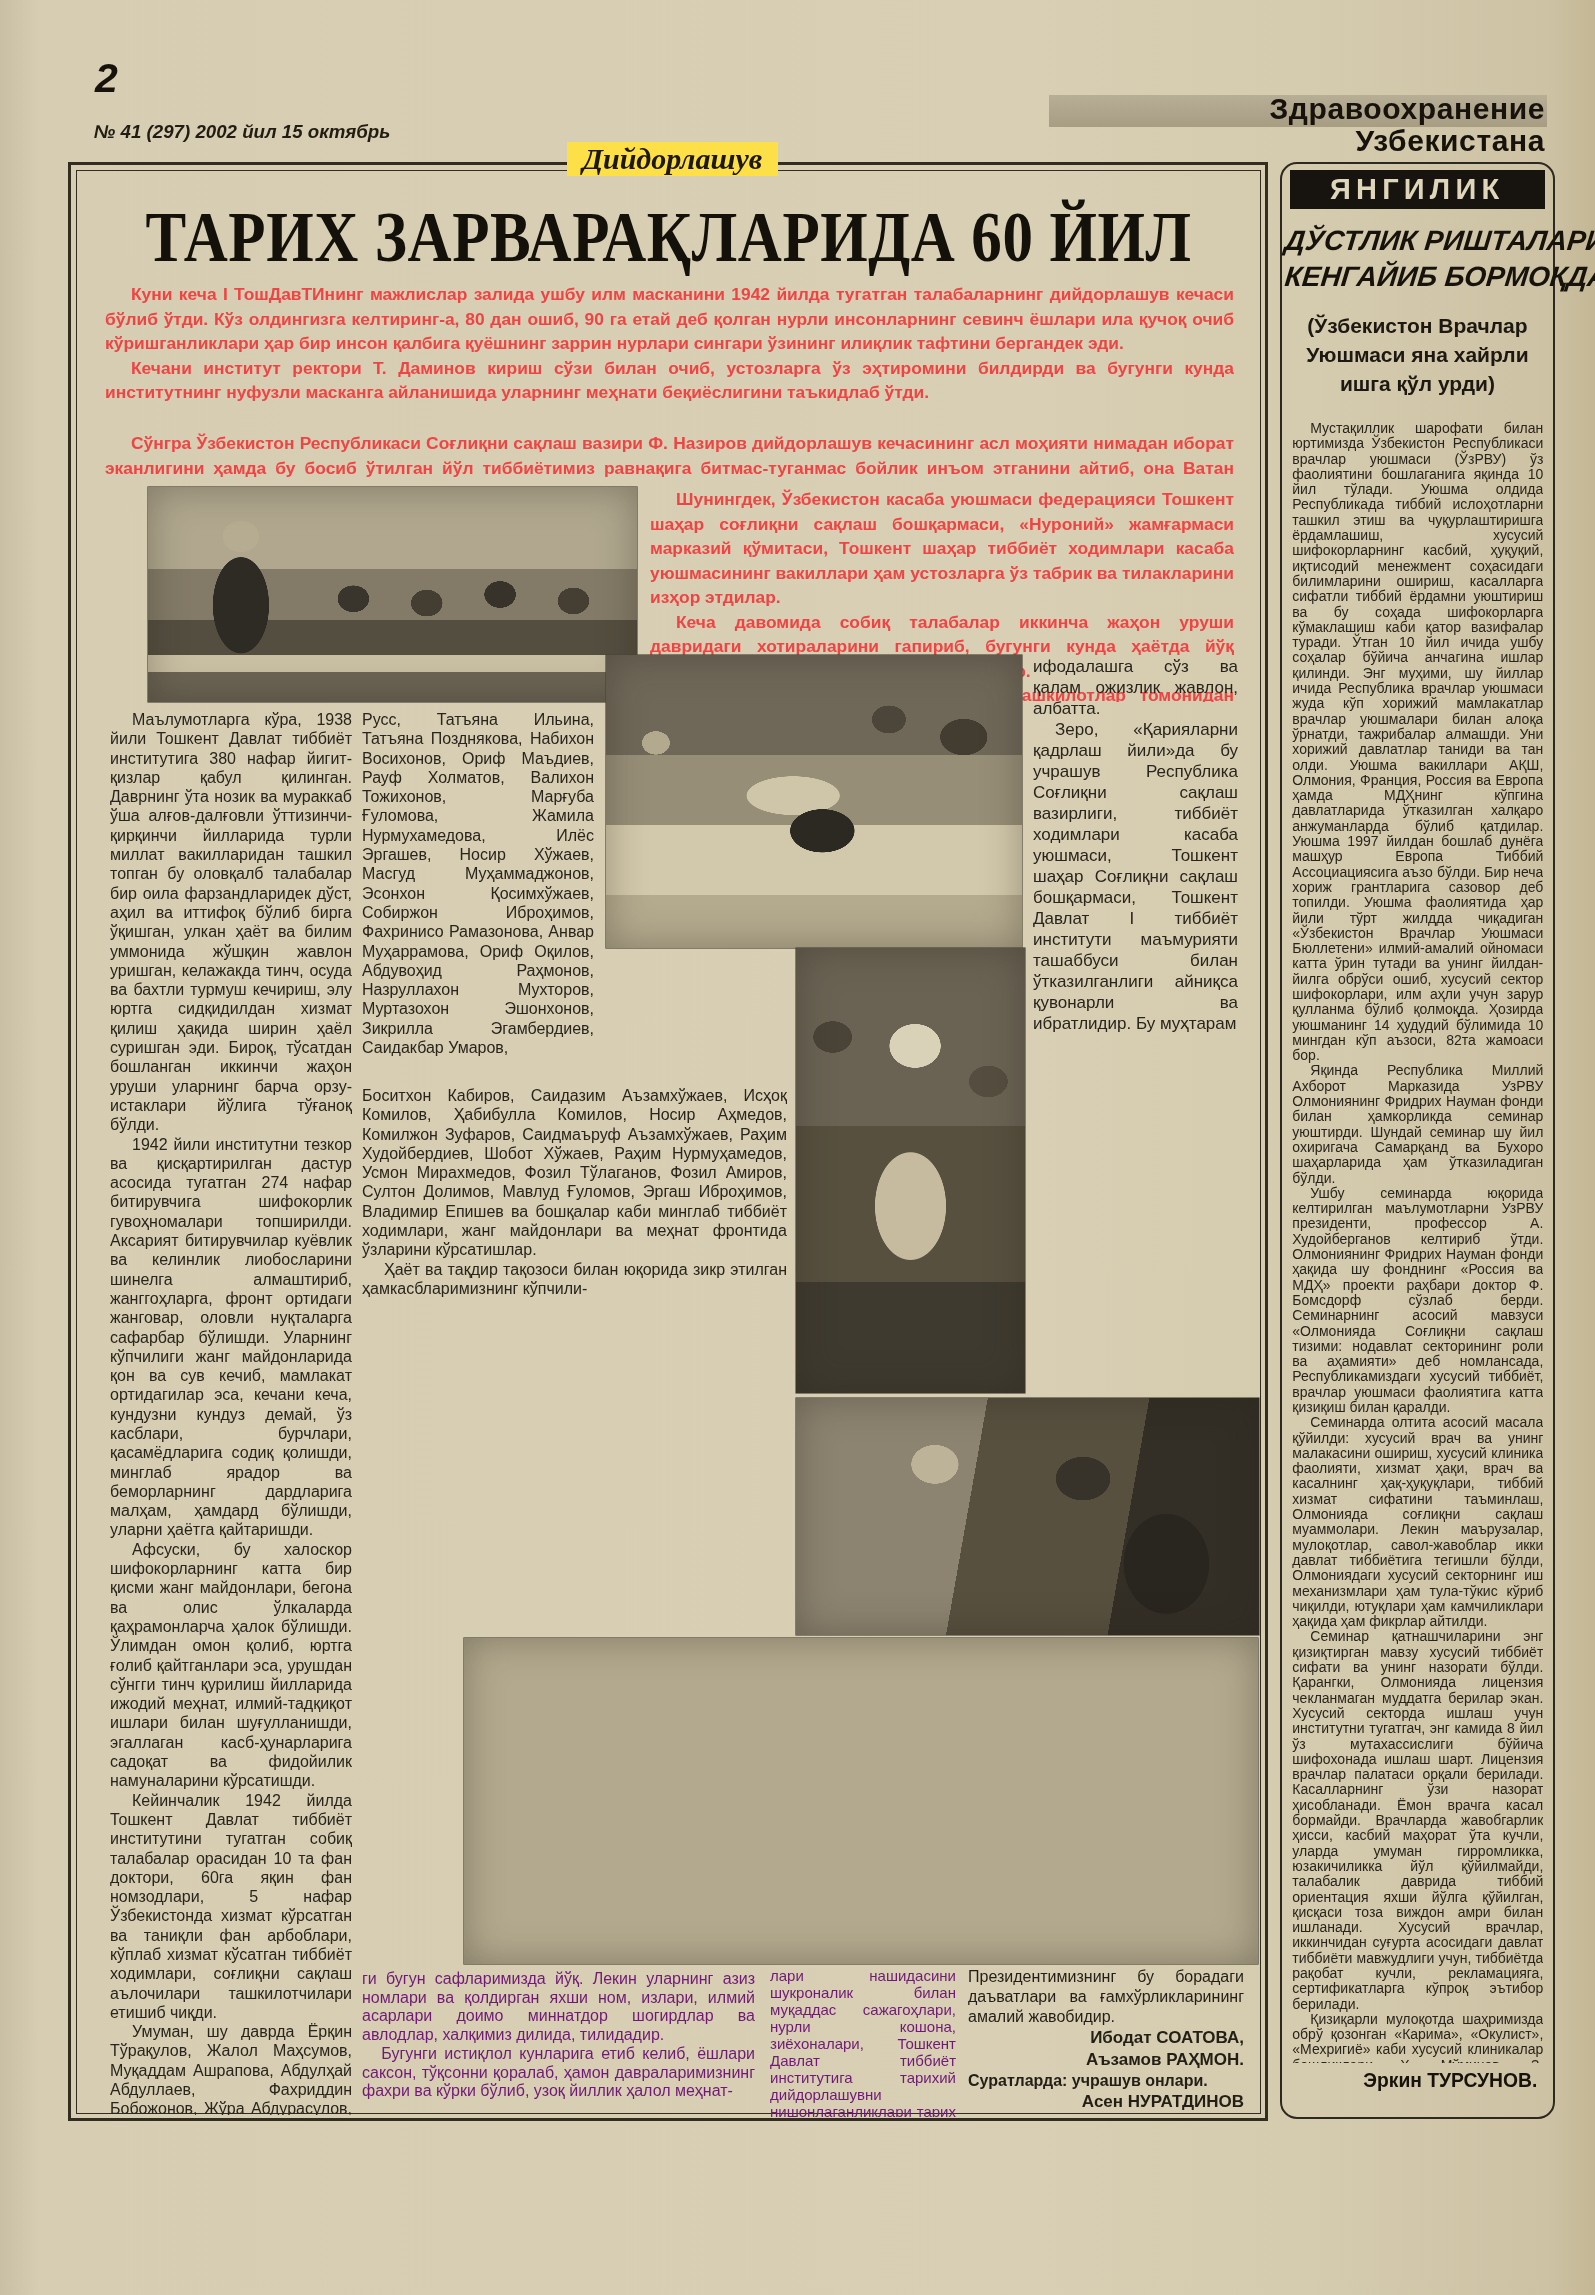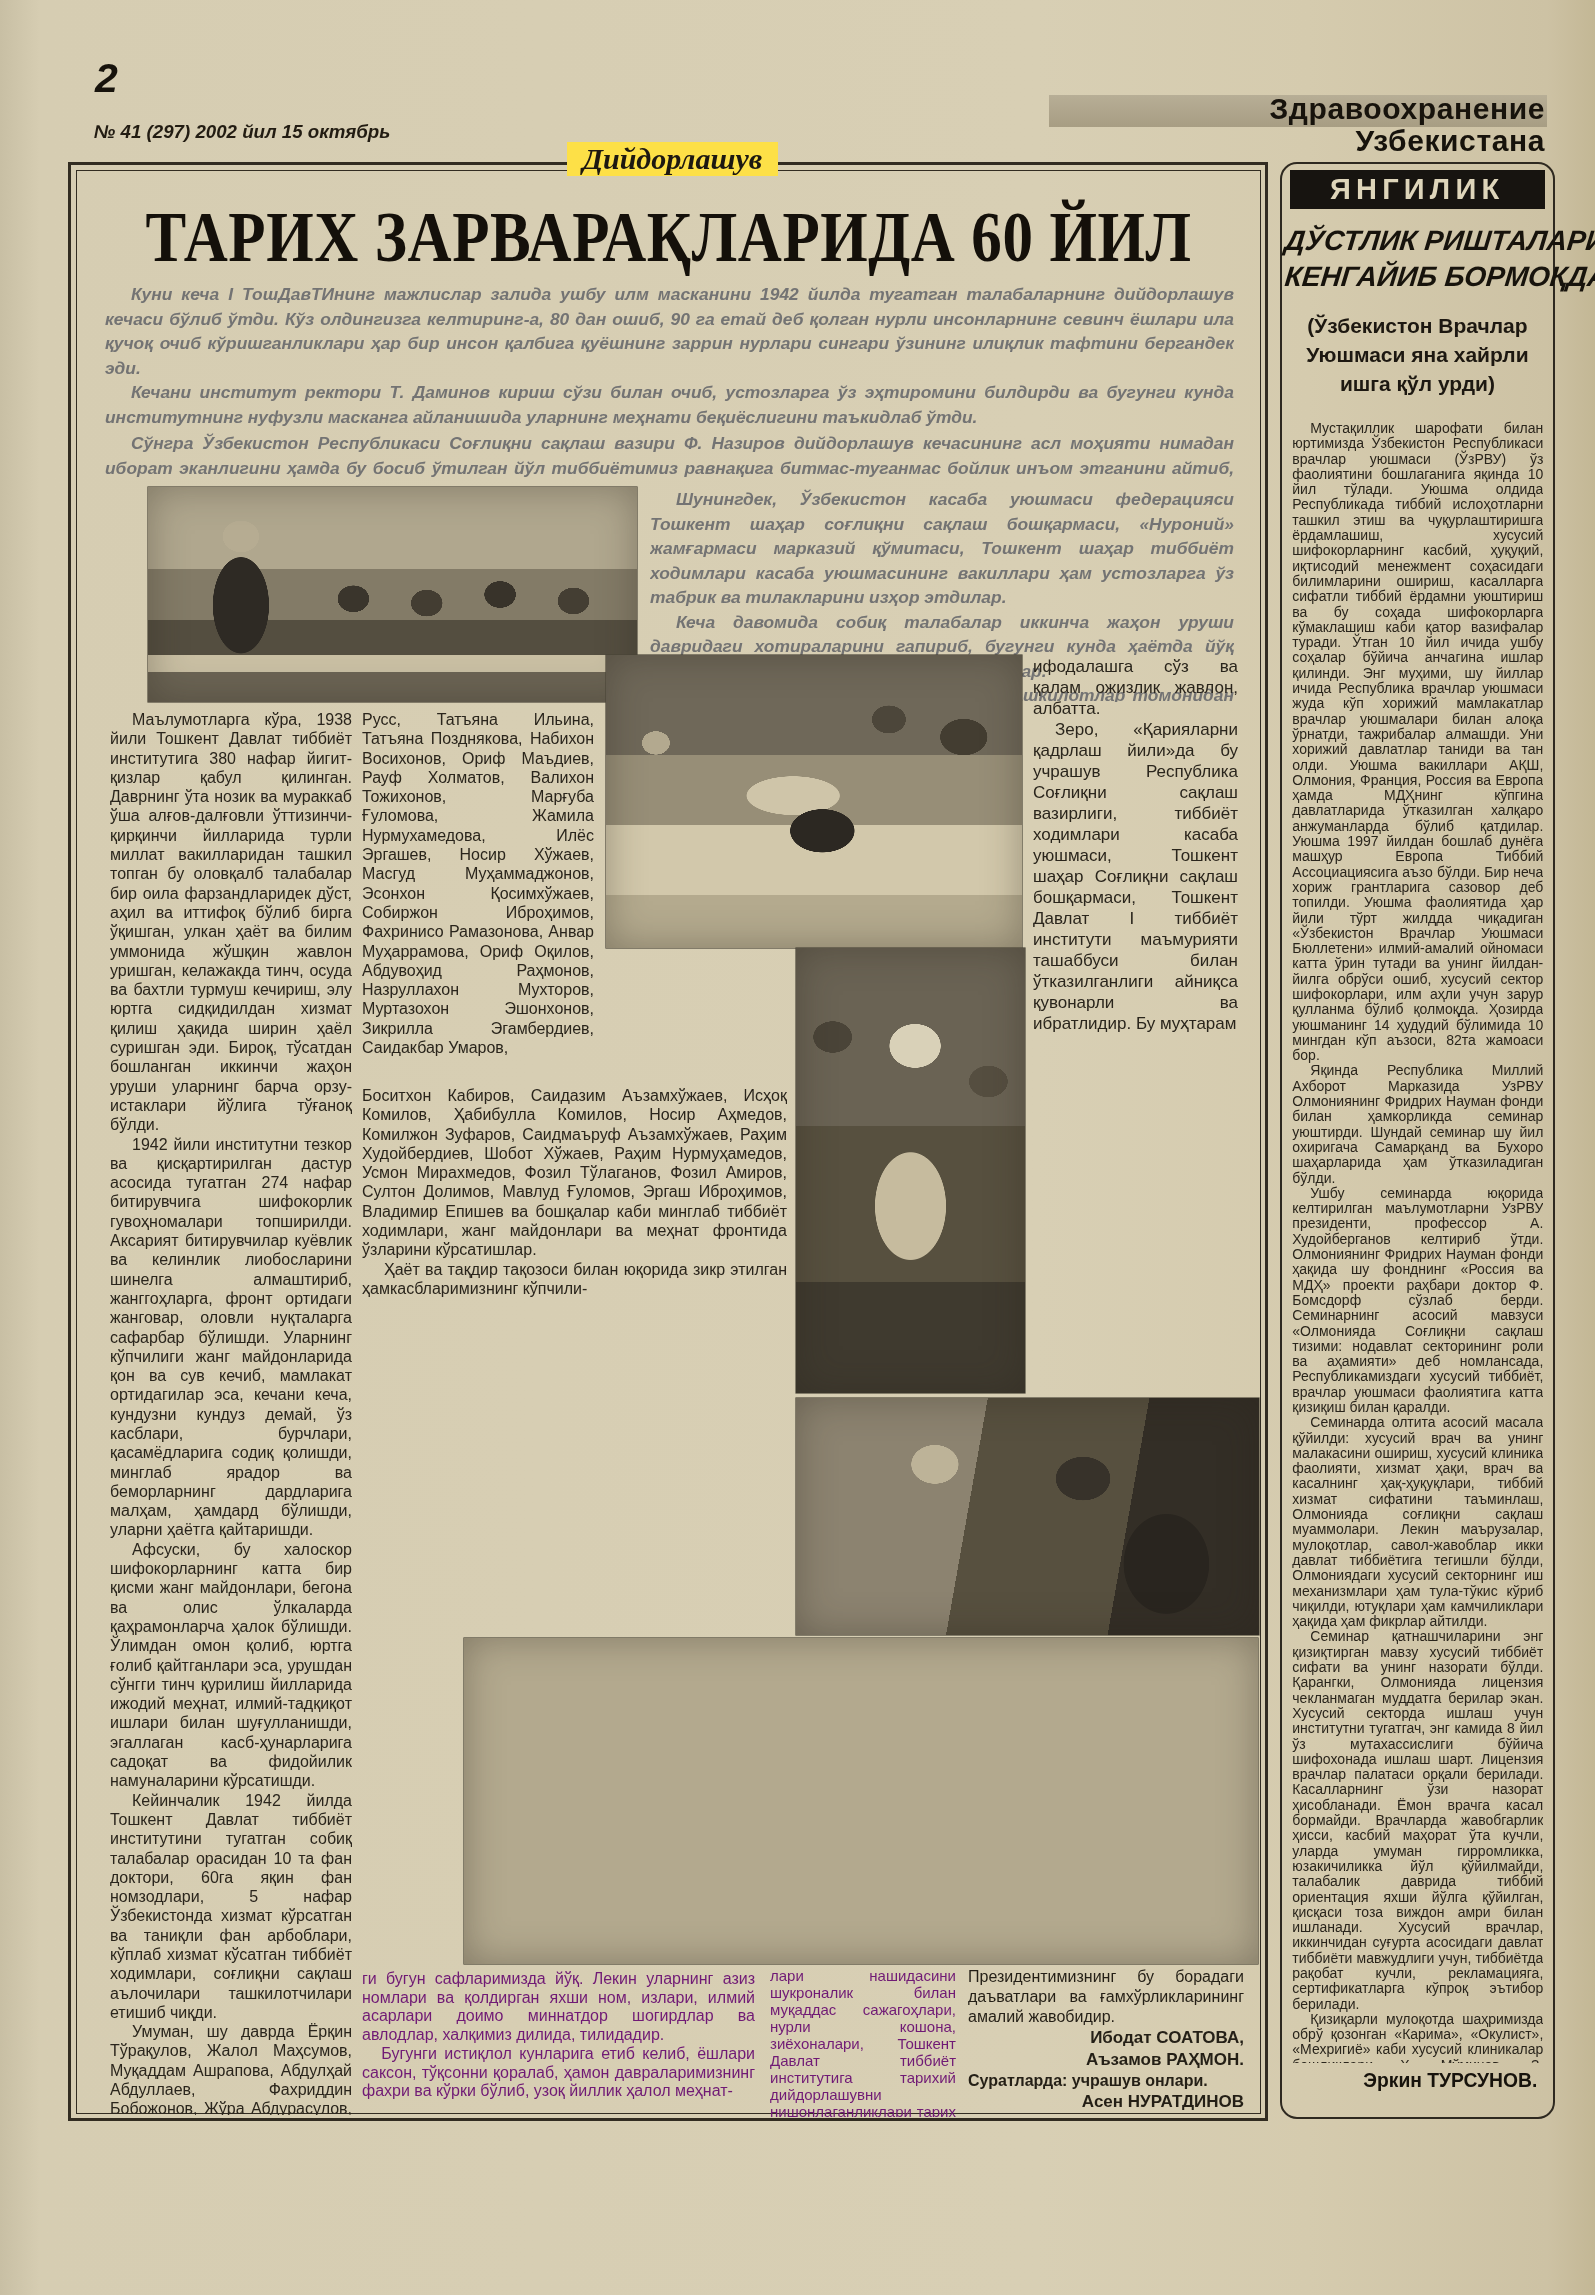--- a/index.html
+++ b/index.html
@@ -18,21 +18,21 @@
   .issue{font-size:18.7px;font-weight:bold;font-style:italic;color:#221c12;}
   .mast{font-size:30px;font-weight:900;letter-spacing:0.6px;color:#17130c;text-align:right;line-height:32px;}
   .grayband{background:linear-gradient(180deg,#b7ae96,#a79d83);}
   
   .frame{border:3.2px solid #322c21;}
   .frame::before{content:"";position:absolute;inset:4.5px;border:1.3px solid #322c21;pointer-events:none;}
   .ribbon{font-family:"Liberation Serif",serif;font-style:italic;font-weight:900;font-size:30px;
     background:#fde047;padding:0 15.5px;color:#1d1811;}
   .headline{font-family:"Liberation Serif",serif;font-weight:900;font-size:61px;letter-spacing:0.6px;
     text-align:center;color:#14100a;transform:scaleY(1.18);transform-origin:top center;white-space:nowrap;}
-  .lead{font-weight:bold;font-size:17.4px;line-height:24.5px;color:#737373;font-style:italic;}
+  .lead{font-weight:bold;font-size:17.4px;line-height:24.5px;color:#ef4444;}
   .body-col{font-size:16px;line-height:19.3px;color:#2a251c;}
   .body-col .para{text-indent:22px;}
   .small-col{font-size:15px;line-height:17px;color:#701a75;}
   .small-col .para{text-indent:19.3px;}
   .sig{font-weight:bold;font-size:17px;line-height:22px;text-align:right;}
   .photo{background-color:#8e887a;box-shadow:0 0 0 0.6px #4a4538, inset 0 0 39px rgba(40,35,25,.35);}
   
   .sframe{border:2.6px solid #2e2920;border-radius:17px;}
   .sbar{background:#171410;color:#ded5ba;font-weight:900;font-size:29px;letter-spacing:5.2px;
     text-align:center;line-height:39px;}

